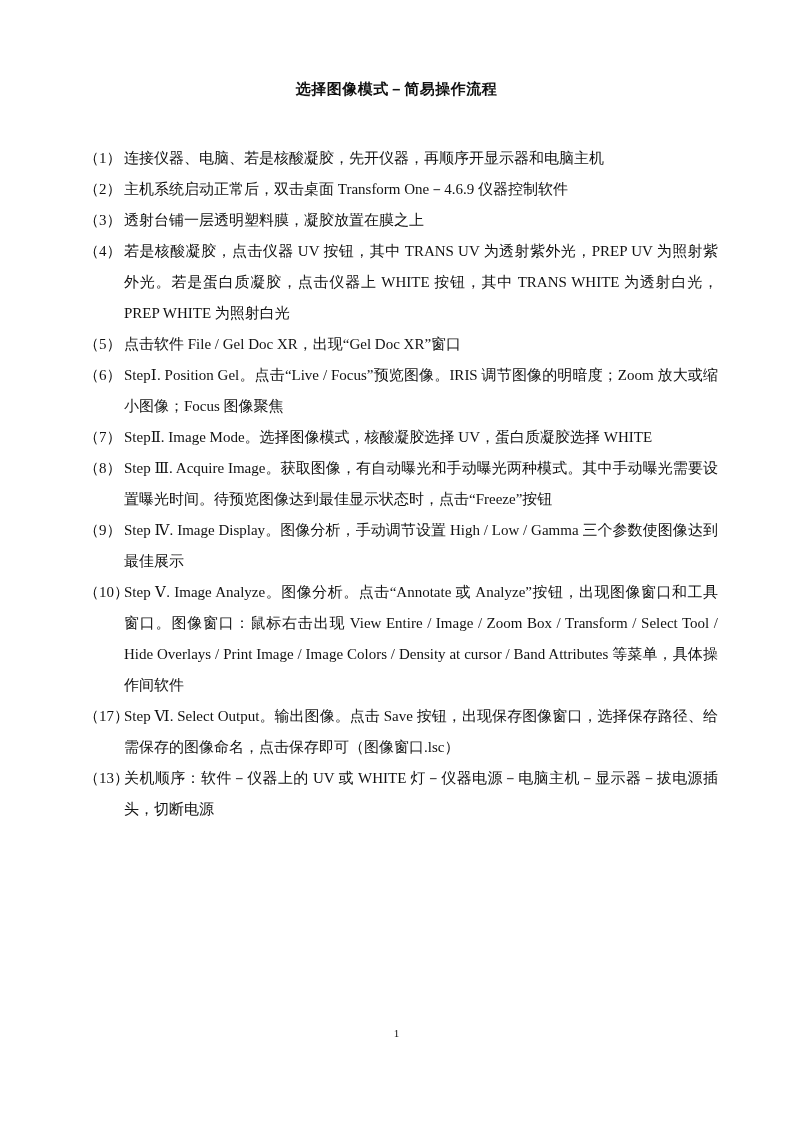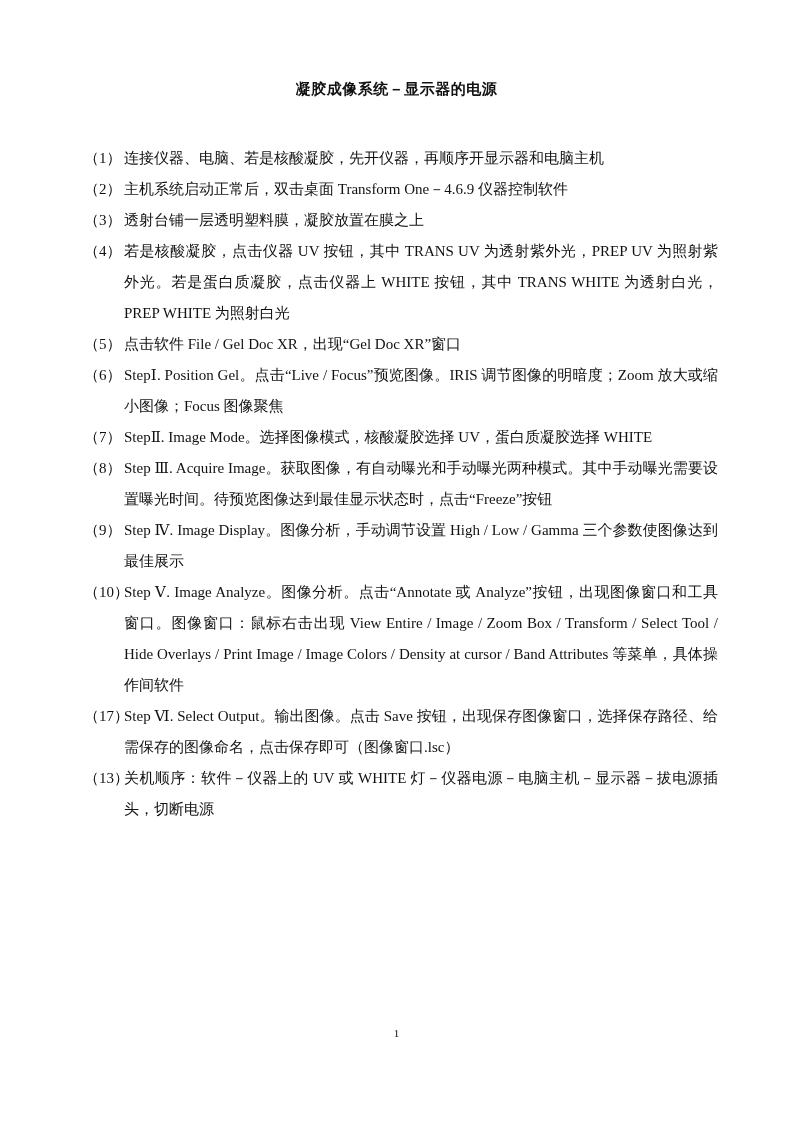--- a/index.html
+++ b/index.html
@@ -11,21 +11,21 @@
   .list { position: absolute; top: 143px; left: 84px; width: 634px; margin: 0; padding: 0; list-style: none; }
   .item { position: relative; font-size: 15px; line-height: 31px; }
   .num { position: absolute; left: 0; top: 0; white-space: nowrap; }
   .text { display: block; padding-left: 40px; text-align: justify; text-align-last: left; }
   .item.wide .text { padding-left: 40px; }
   .page-num { position: absolute; top: 1027px; left: 0; width: 793px; text-align: center; font-size: 11px; }
 </style>
 </head>
 <body>
 
-<div class="title">凝胶成像系统－显示器的电源</div>
+<div class="title">选择图像模式－简易操作流程</div>
 
 <ol class="list">
   <li class="item">
     <span class="num">（1）</span>
     <span class="text">连接仪器、电脑、若是核酸凝胶，先开仪器，再顺序开显示器和电脑主机</span>
   </li>
   <li class="item">
     <span class="num">（2）</span>
     <span class="text">主机系统启动正常后，双击桌面 Transform One－4.6.9 仪器控制软件</span>
   </li>

